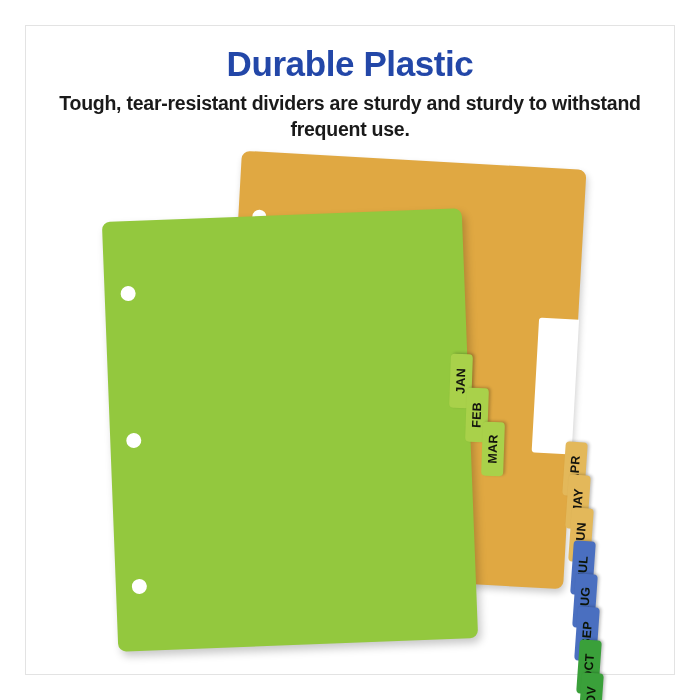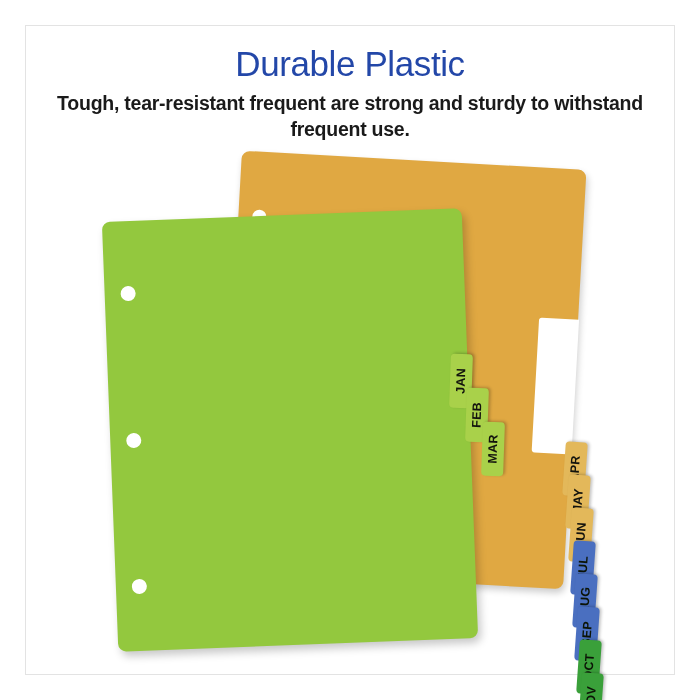--- a/index.html
+++ b/index.html
@@ -31,21 +31,21 @@
   
   #headline-block {
     position: absolute;
     left: 50px;
     top: 44px;
     width: 600px;
     text-align: center;
   }
   #title {
     font-size: 35px;
-    font-weight: normal;
+    font-weight: bold;
     color: #2347a8;
     letter-spacing: -0.4px;
     line-height: 1.12;
     margin: 0;
   }
   #subtitle {
     margin: 8px 0 0 0;
     font-size: 19.5px;
     font-weight: bold;
     color: #1a1a1a;
@@ -135,21 +135,21 @@
 </style>
 </head>
 <body>
 
 <div id="stage">
 
   <div id="frame"></div>
 
   <div id="headline-block">
     <h1 id="title">Durable Plastic</h1>
-    <p id="subtitle">Tough, tear-resistant frequent are strong and sturdy to withstand frequent use.</p>
+    <p id="subtitle">Tough, tear-resistant dividers are sturdy and sturdy to withstand frequent use.</p>
   </div>
 
   <div id="photo">
 
     <div id="orange-sheet" class="sheet">
       <div id="orange-notch"></div>
       <div class="hole o" style="left:14px; top:58px;"></div>
       <div class="hole o" style="left:14px; top:200px;"></div>
       <div class="hole o" style="left:14px; top:342px;"></div>
     </div>

